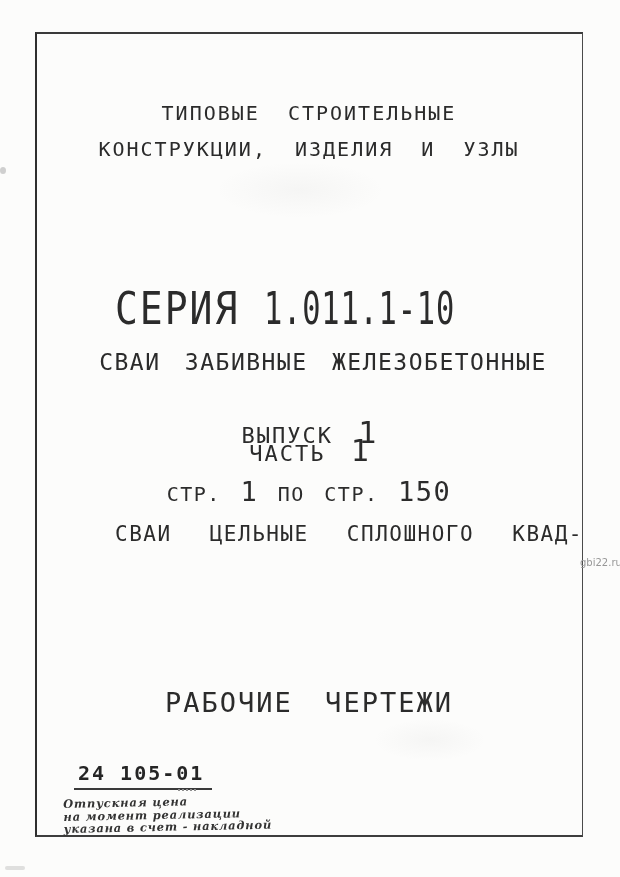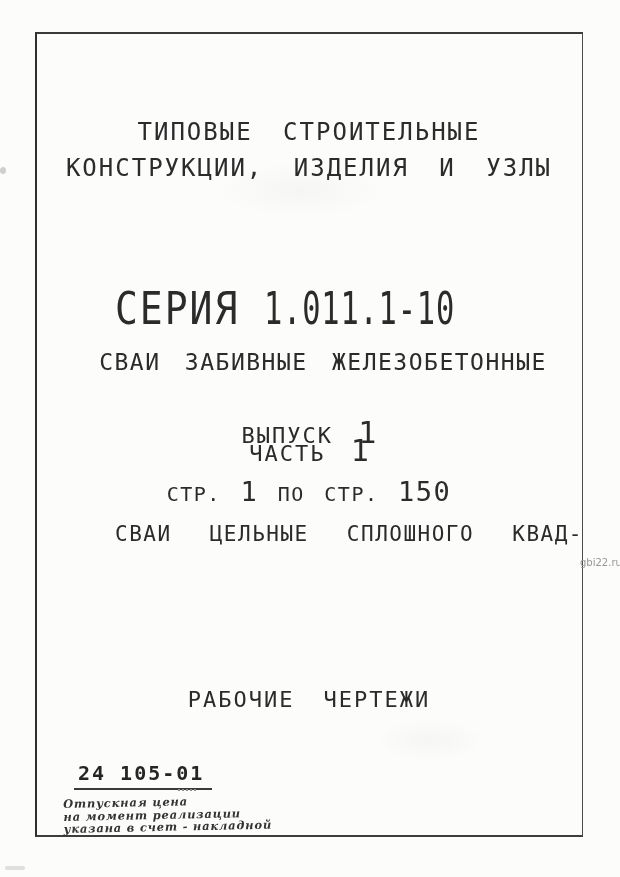--- a/index.html
+++ b/index.html
@@ -34,24 +34,23 @@
   }
   .line {
     position: absolute;
     left: 35px;
     width: 548px;
     text-align: center;
     white-space: nowrap;
     color: #2b2b2b;
   }
   .hdr {
-    font-size: 24px;
+    font-size: 20px;
     letter-spacing: 2px;
     word-spacing: 14px;
-    margin-top: 17px;
   }
   .series {
     font-size: 38px;
     letter-spacing: 2px;
     transform: scaleY(1.18);
     transform-origin: center top;
     font-weight: 500;
   }
   .num-condensed {
     display: inline-block;
@@ -82,21 +81,21 @@
   .pages .bignum {
     font-size: 27px;
   }
   .desc {
     font-size: 21px;
     letter-spacing: 1.5px;
   }
   .ws-wide  { word-spacing: 24px; text-align: right; }
   .ws-med   { word-spacing: 10px; }
   .doctype {
-    font-size: 22px;
+    font-size: 27px;
     letter-spacing: 2px;
     word-spacing: 14px;
   }
   .code {
     position: absolute;
     left: 66px;
     top: 761px;
     font-size: 20px;
     font-weight: bold;
     letter-spacing: 2px;

